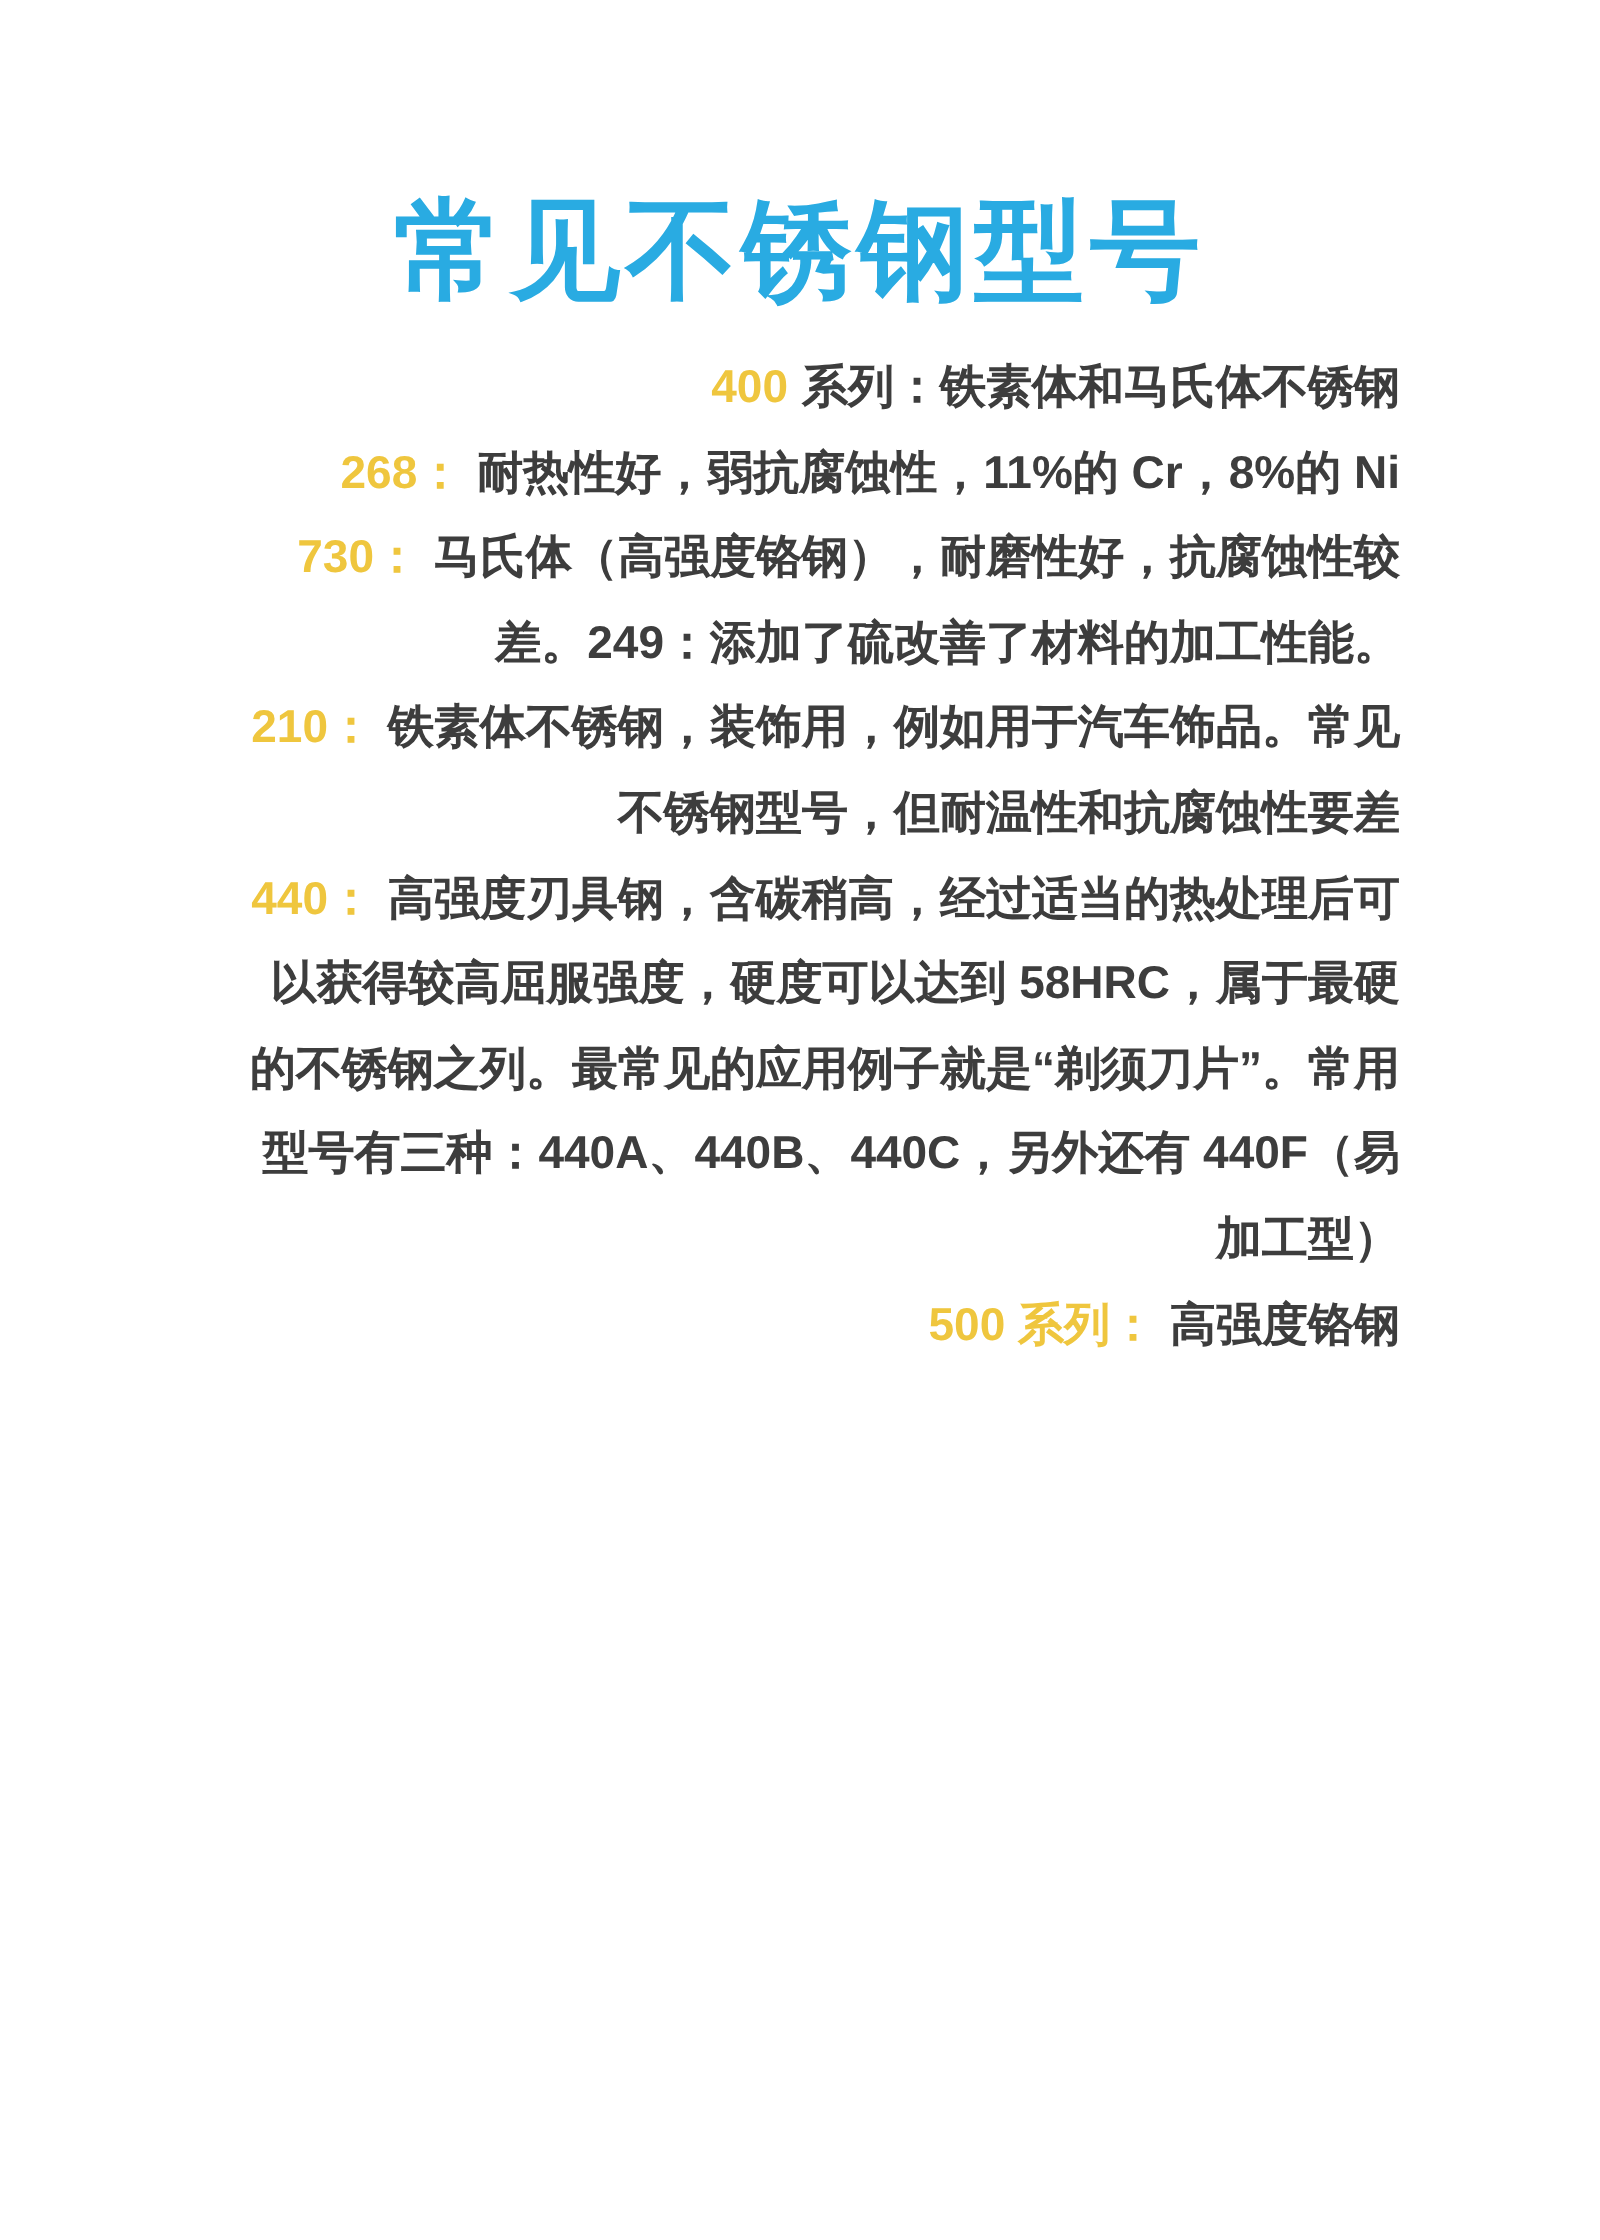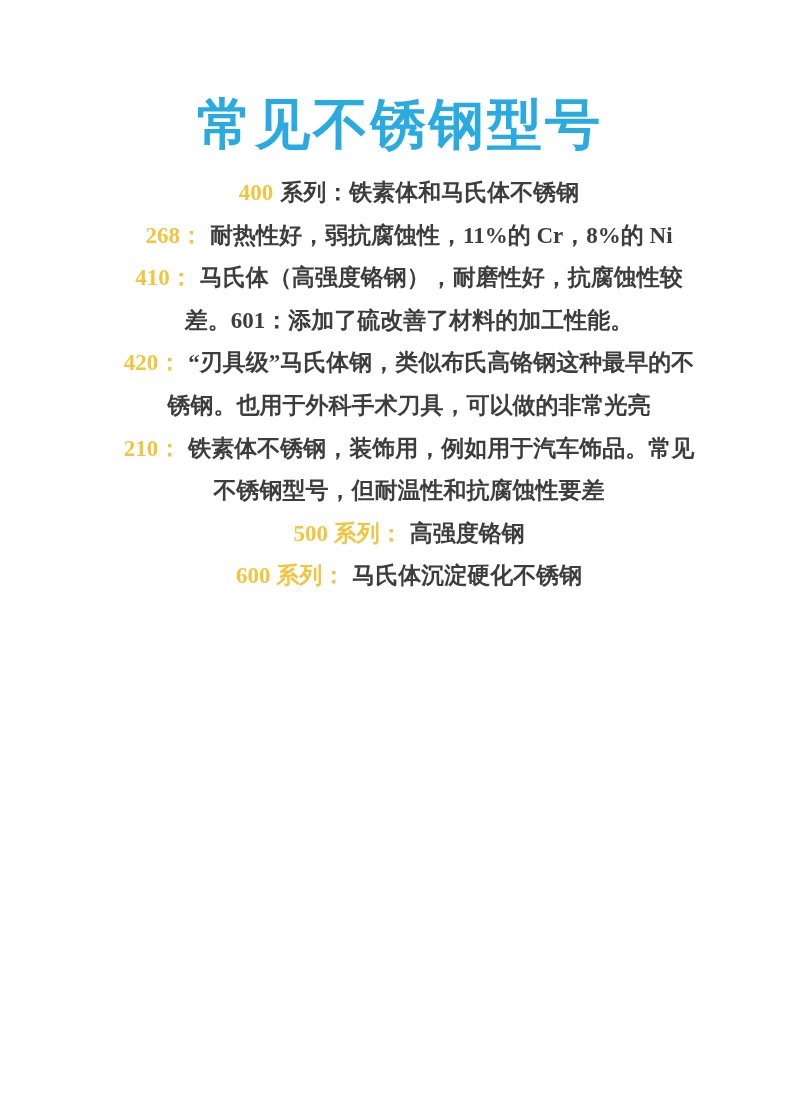--- a/index.html
+++ b/index.html
@@ -8,21 +8,20 @@
     height: 1120px;
     background: #ffffff;
     font-family: "Liberation Sans", "DejaVu Sans", sans-serif;
     overflow: hidden;
   }
   .poster {
     box-sizing: border-box;
     width: 800px;
     height: 1120px;
     background: #ffffff;
-    font-family: Liberation Serif, serif;
   }
   .title {
     margin: 0;
     padding-top: 92px;
     text-align: center;
     font-size: 55px;
     line-height: 1.2;
     font-weight: 800;
     letter-spacing: 3px;
     color: var(--title-blue, #29ABE2);
@@ -30,47 +29,46 @@
   .content {
     box-sizing: border-box;
     padding: 14px 100px 0 118px;
   }
   .entry {
     margin: 0;
     font-size: 23px;
     line-height: 42.6px;
     font-weight: 700;
     color: var(--body-text, #3D3D3D);
-    text-align: center;
+    text-align: right;
   }
   .entry .lbl {
     color: var(--label-yellow, #EFC63E);
     margin-right: 7px;
   }
 </style>
 </head>
 <body style="--title-blue: #29ABE2; --label-yellow: #EFC63E; --body-text: #3D3D3D; background: rgb(255, 255, 255);">
 
 <div class="poster">
 
   <h1 class="title">常见不锈钢型号</h1>
 
   <div class="content">
 
     <p class="entry"><span class="lbl">400</span><span class="txt">系列：铁素体和马氏体不锈钢</span></p>
 
     <p class="entry"><span class="lbl">268：</span><span class="txt">耐热性好，弱抗腐蚀性，11%的 Cr，8%的 Ni</span></p>
 
 
-    <p class="entry"><span class="lbl">410：</span><span class="txt">马氏体（高强度铬钢），耐磨性好，抗腐蚀性较差。601：添加了硫改善了材料的加工性能。</span></p>
+    <p class="entry"><span class="lbl">730：</span><span class="txt">马氏体（高强度铬钢），耐磨性好，抗腐蚀性较差。249：添加了硫改善了材料的加工性能。</span></p>
 
-    <p class="entry"><span class="lbl">420：</span><span class="txt">“刃具级”马氏体钢，类似布氏高铬钢这种最早的不锈钢。也用于外科手术刀具，可以做的非常光亮</span></p>
 
     <p class="entry"><span class="lbl">210：</span><span class="txt">铁素体不锈钢，装饰用，例如用于汽车饰品。常见不锈钢型号，但耐温性和抗腐蚀性要差</span></p>
 
+    <p class="entry"><span class="lbl">440：</span><span class="txt">高强度刃具钢，含碳稍高，经过适当的热处理后可以获得较高屈服强度，硬度可以达到 58HRC，属于最硬的不锈钢之列。最常见的应用例子就是“剃须刀片”。常用型号有三种：440A、440B、440C，另外还有 440F（易加工型）</span></p>
 
     <p class="entry"><span class="lbl">500 系列：</span><span class="txt">高强度铬钢</span></p>
 
-    <p class="entry"><span class="lbl">600 系列：</span><span class="txt">马氏体沉淀硬化不锈钢</span></p>
 
 
   </div>
 </div>
 
 </body></html>

